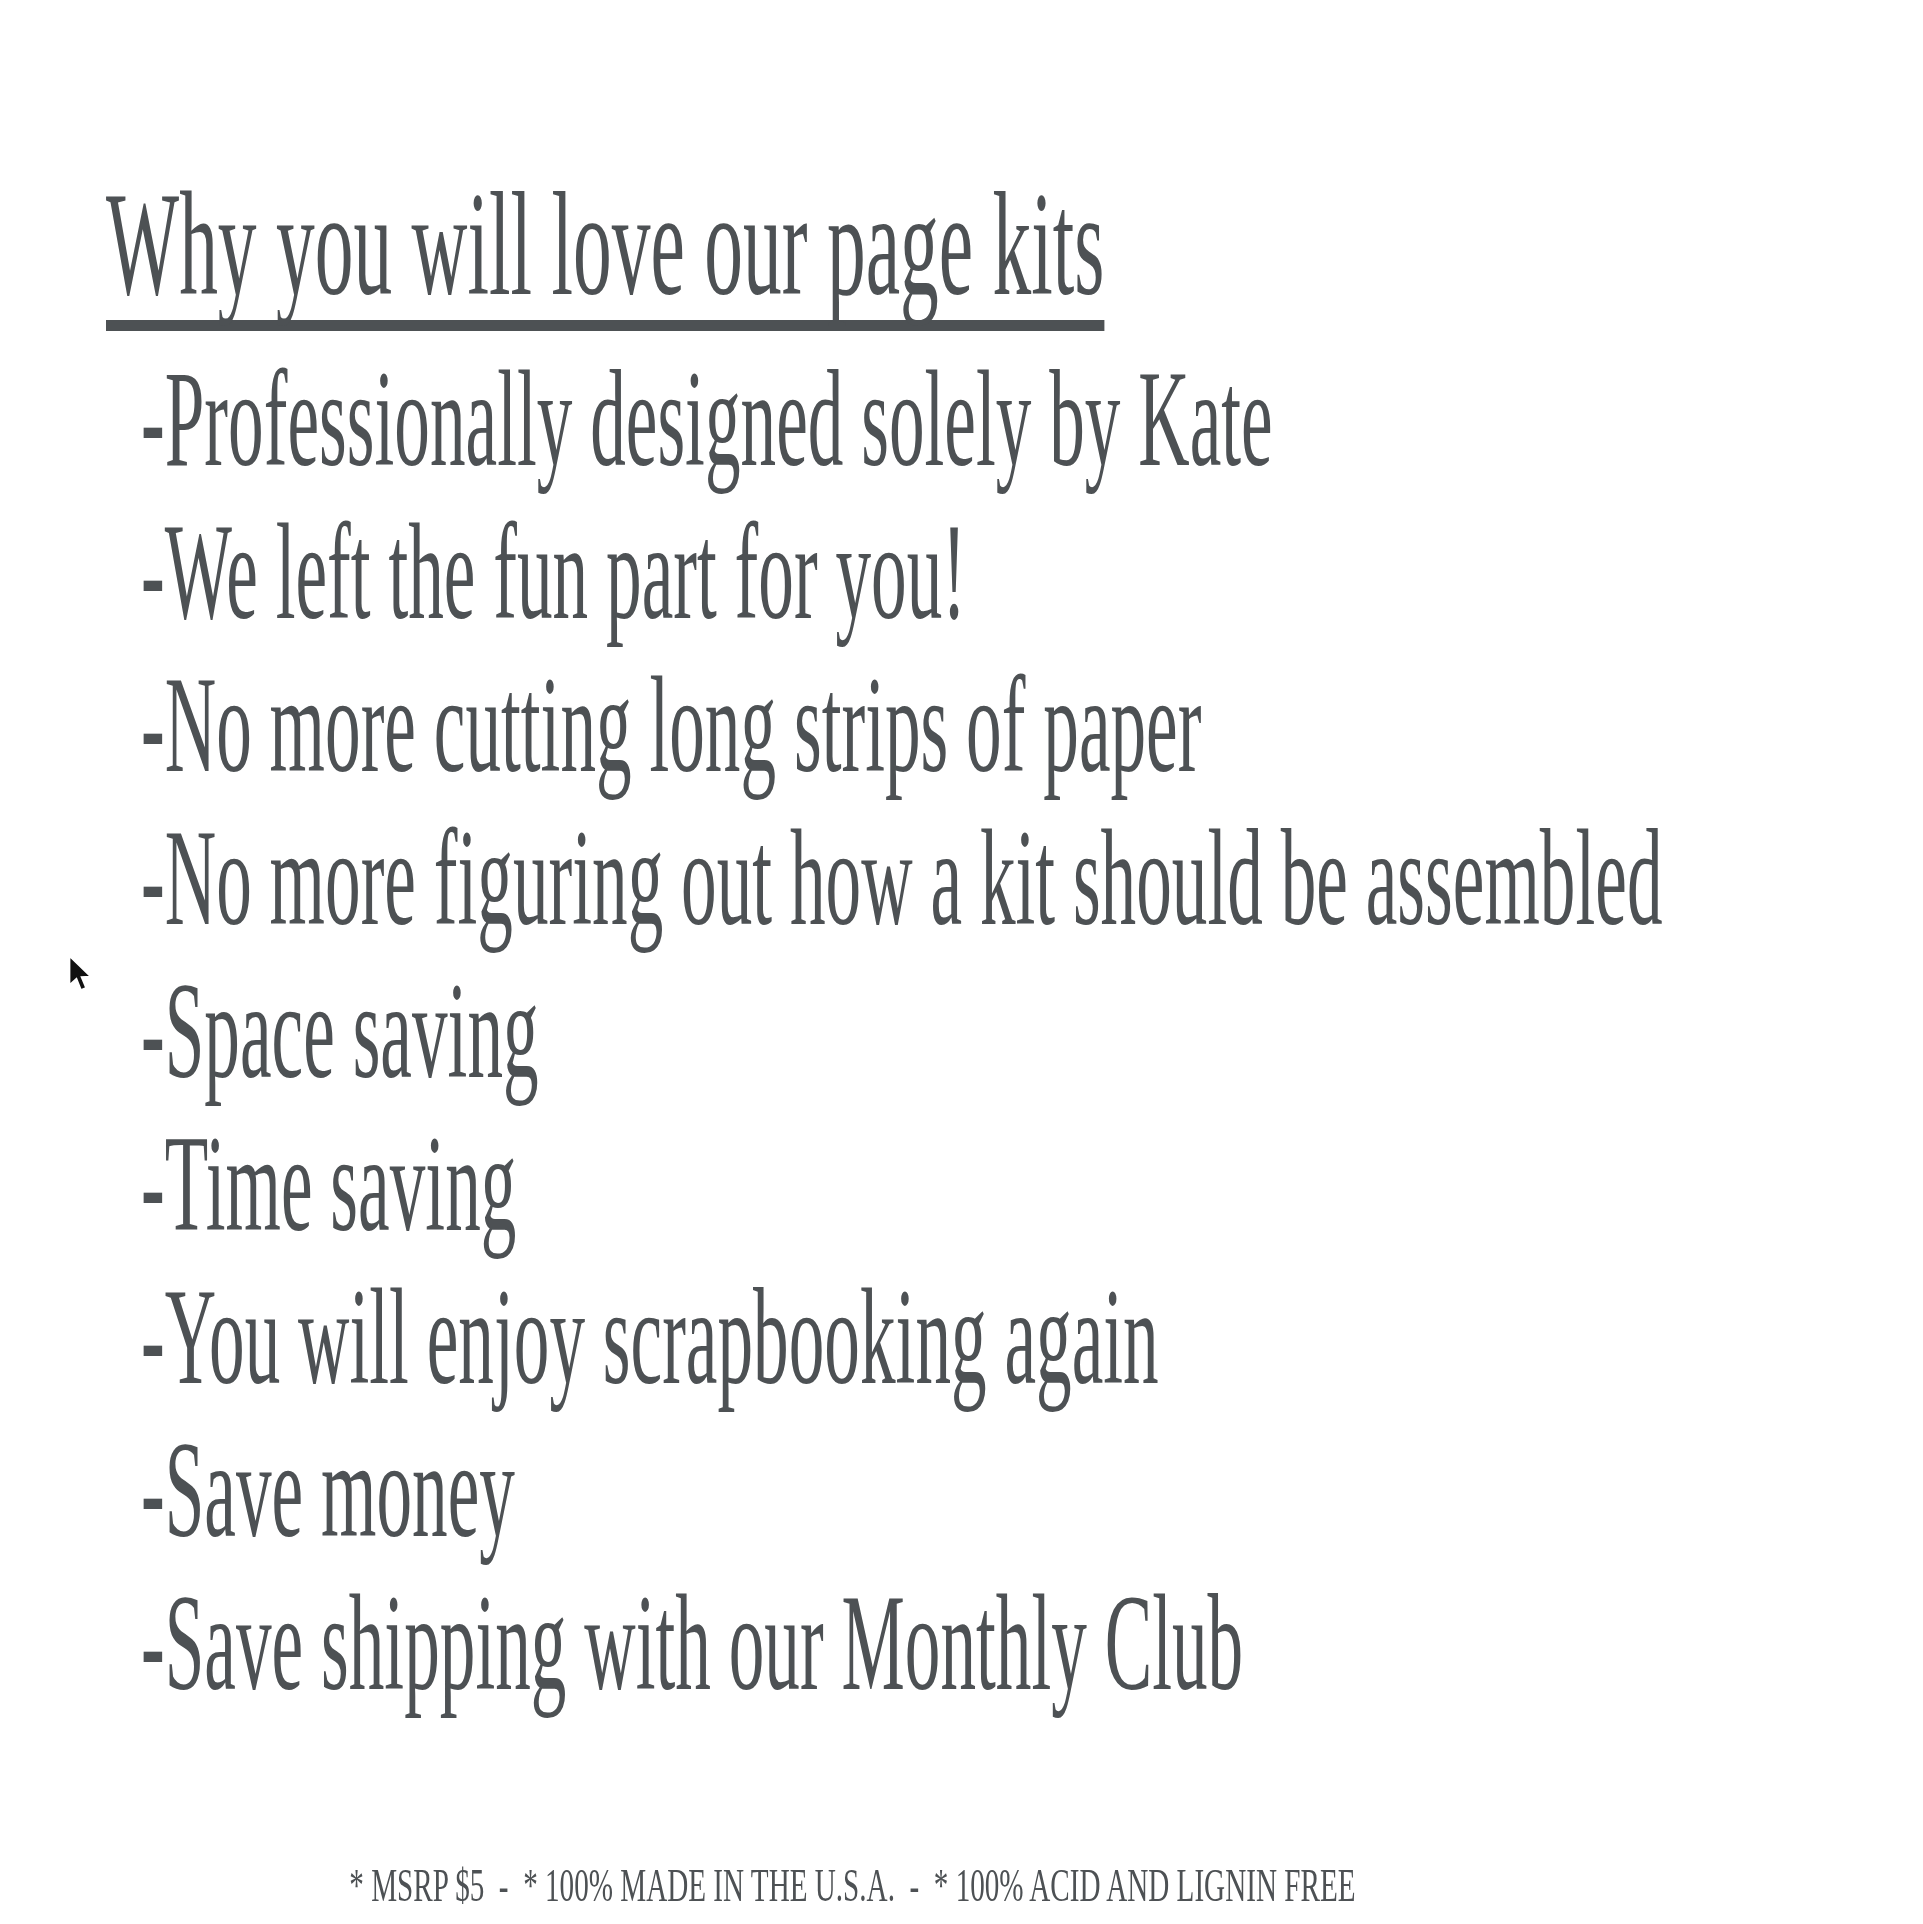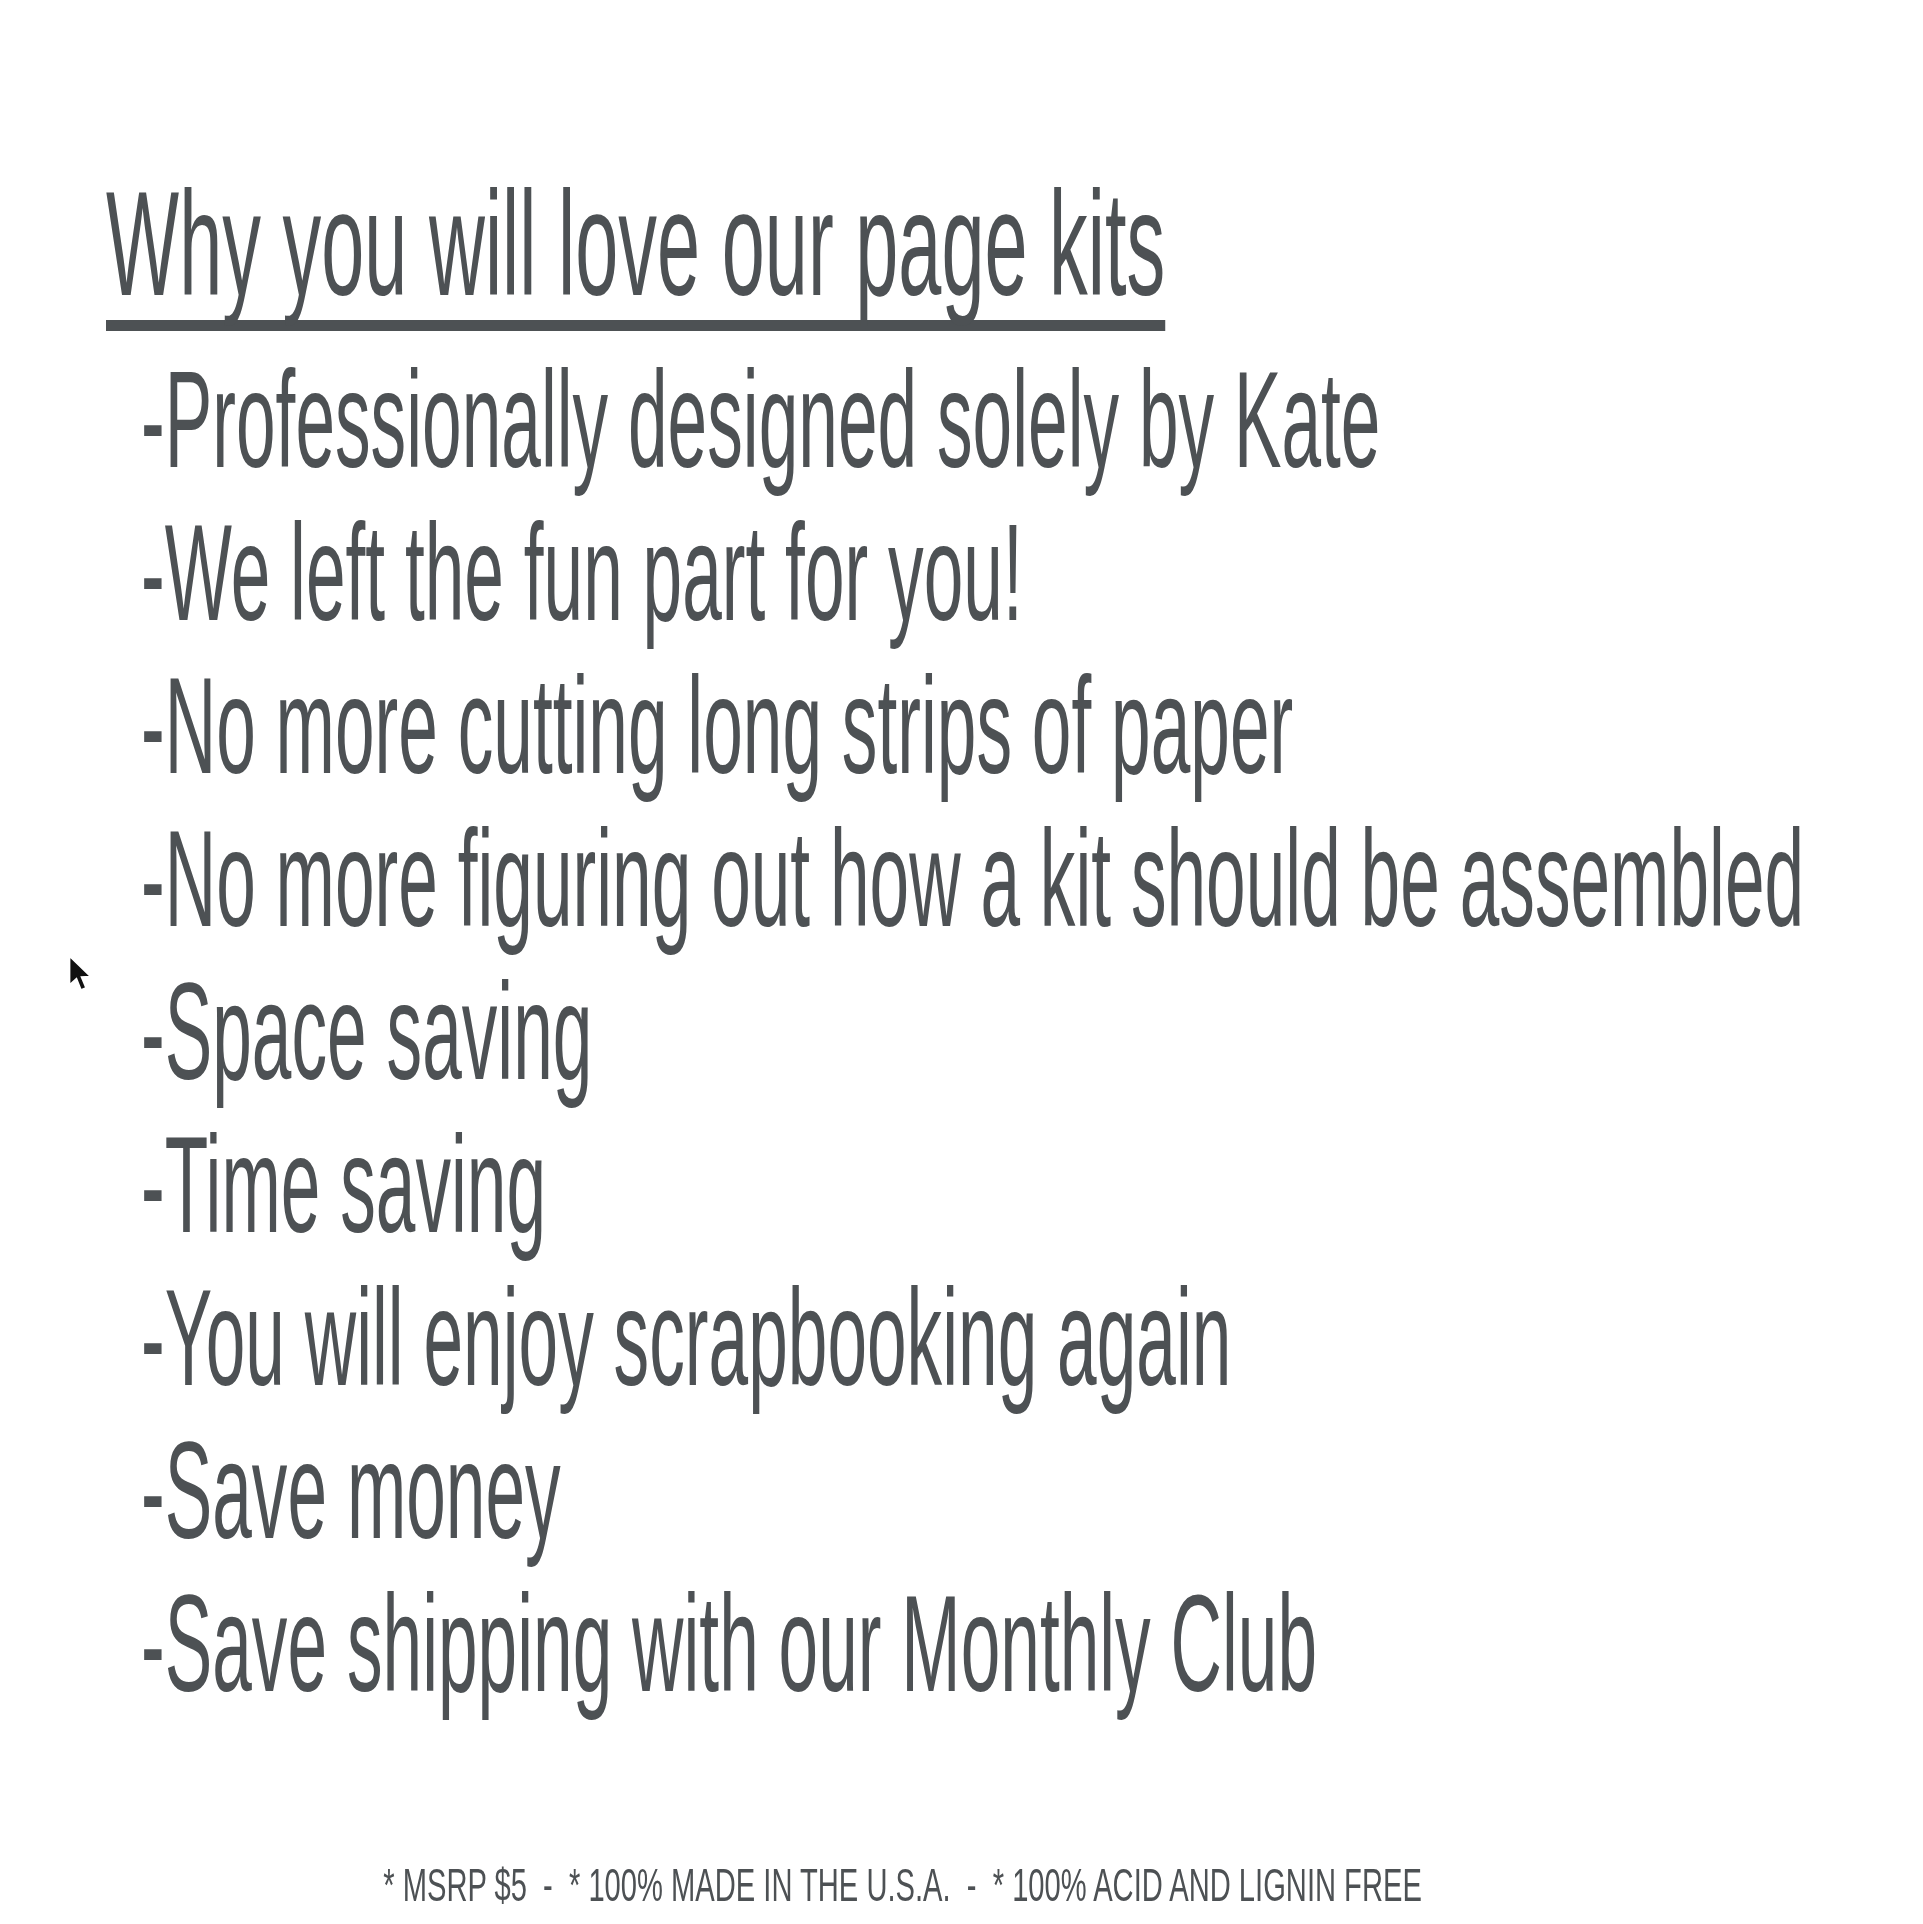--- a/index.html
+++ b/index.html
@@ -6,21 +6,21 @@
     margin: 0;
     padding: 0;
     background: #ffffff;
     overflow: hidden;
   }
   .page {
     position: relative;
     width: 1924px;
     height: 1925px;
     background: #ffffff;
-    font-family: Liberation Sans, sans-serif;
+    font-family: Liberation Serif, serif;
     color: #4d5154;
   }
   
   .heading {
     position: absolute;
     left: 106px;
     top: 169px;
     margin: 0;
     font-size: 149px;
     font-weight: 400;
@@ -54,21 +54,22 @@
     transform: scaleX(0.52);
     transform-origin: left top;
   }
   
   .footnote-row {
     position: absolute;
     left: 0;
     top: 1857px;
     width: 1740px;
     display: flex;
-    justify-content: flex-end;
+    justify-content: flex-start;
+    padding-left: 41px;
   }
   .footnote {
     font-size: 47px;
     font-weight: 400;
     line-height: 1.2;
     white-space: pre;
     display: inline-block;
     transform: scaleX(0.62);
     transform-origin: center top;
     color: #4d5154;

